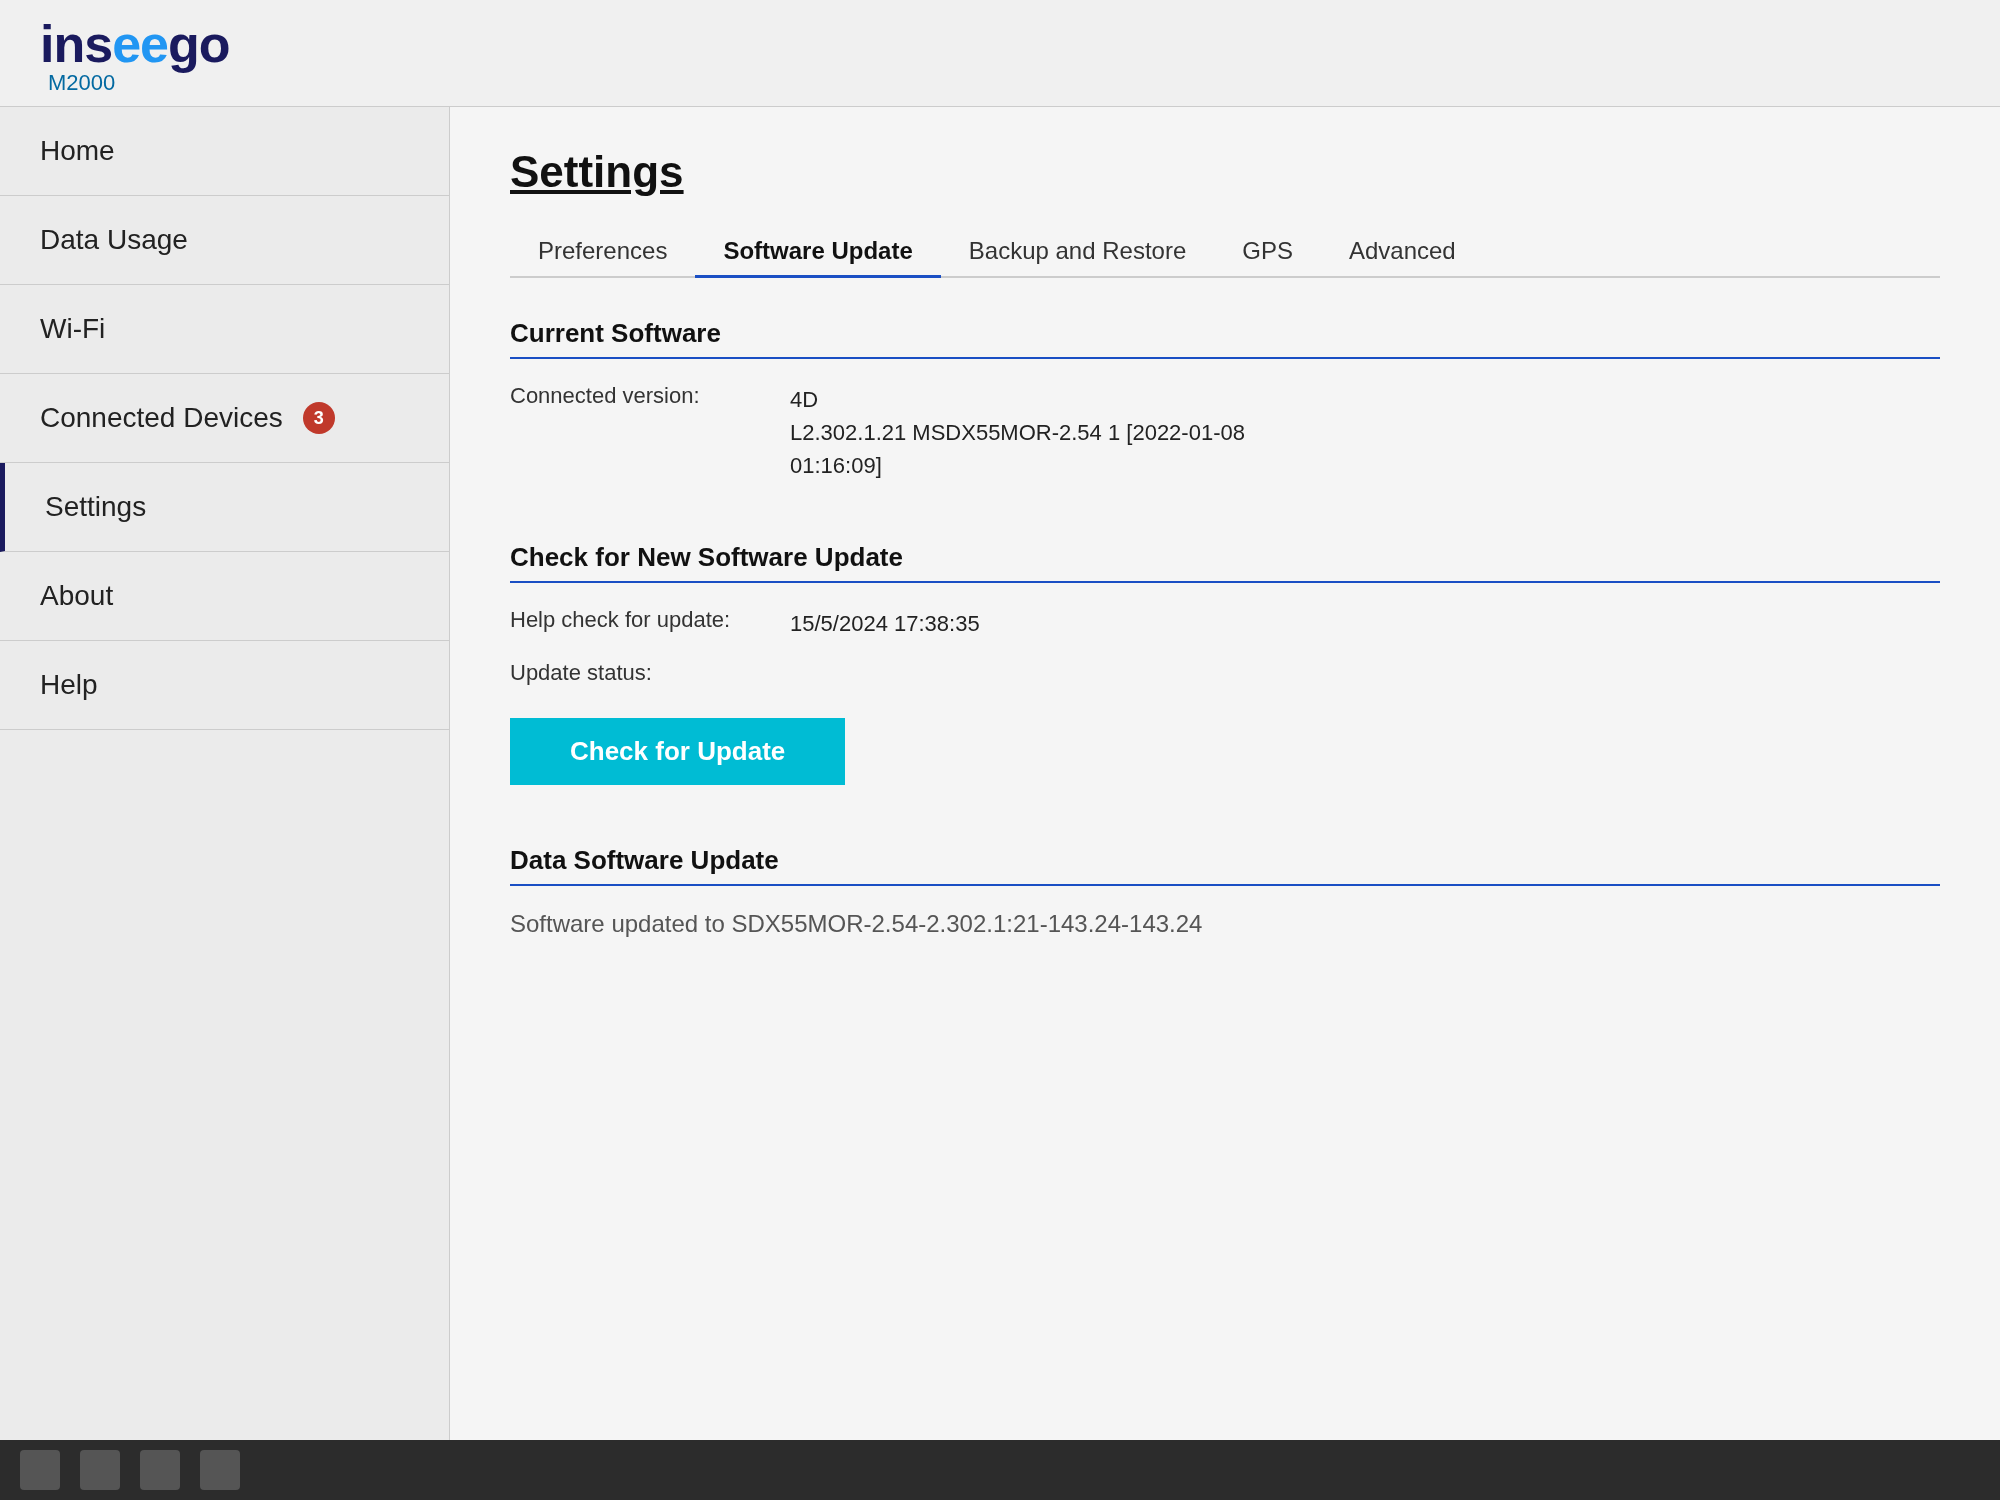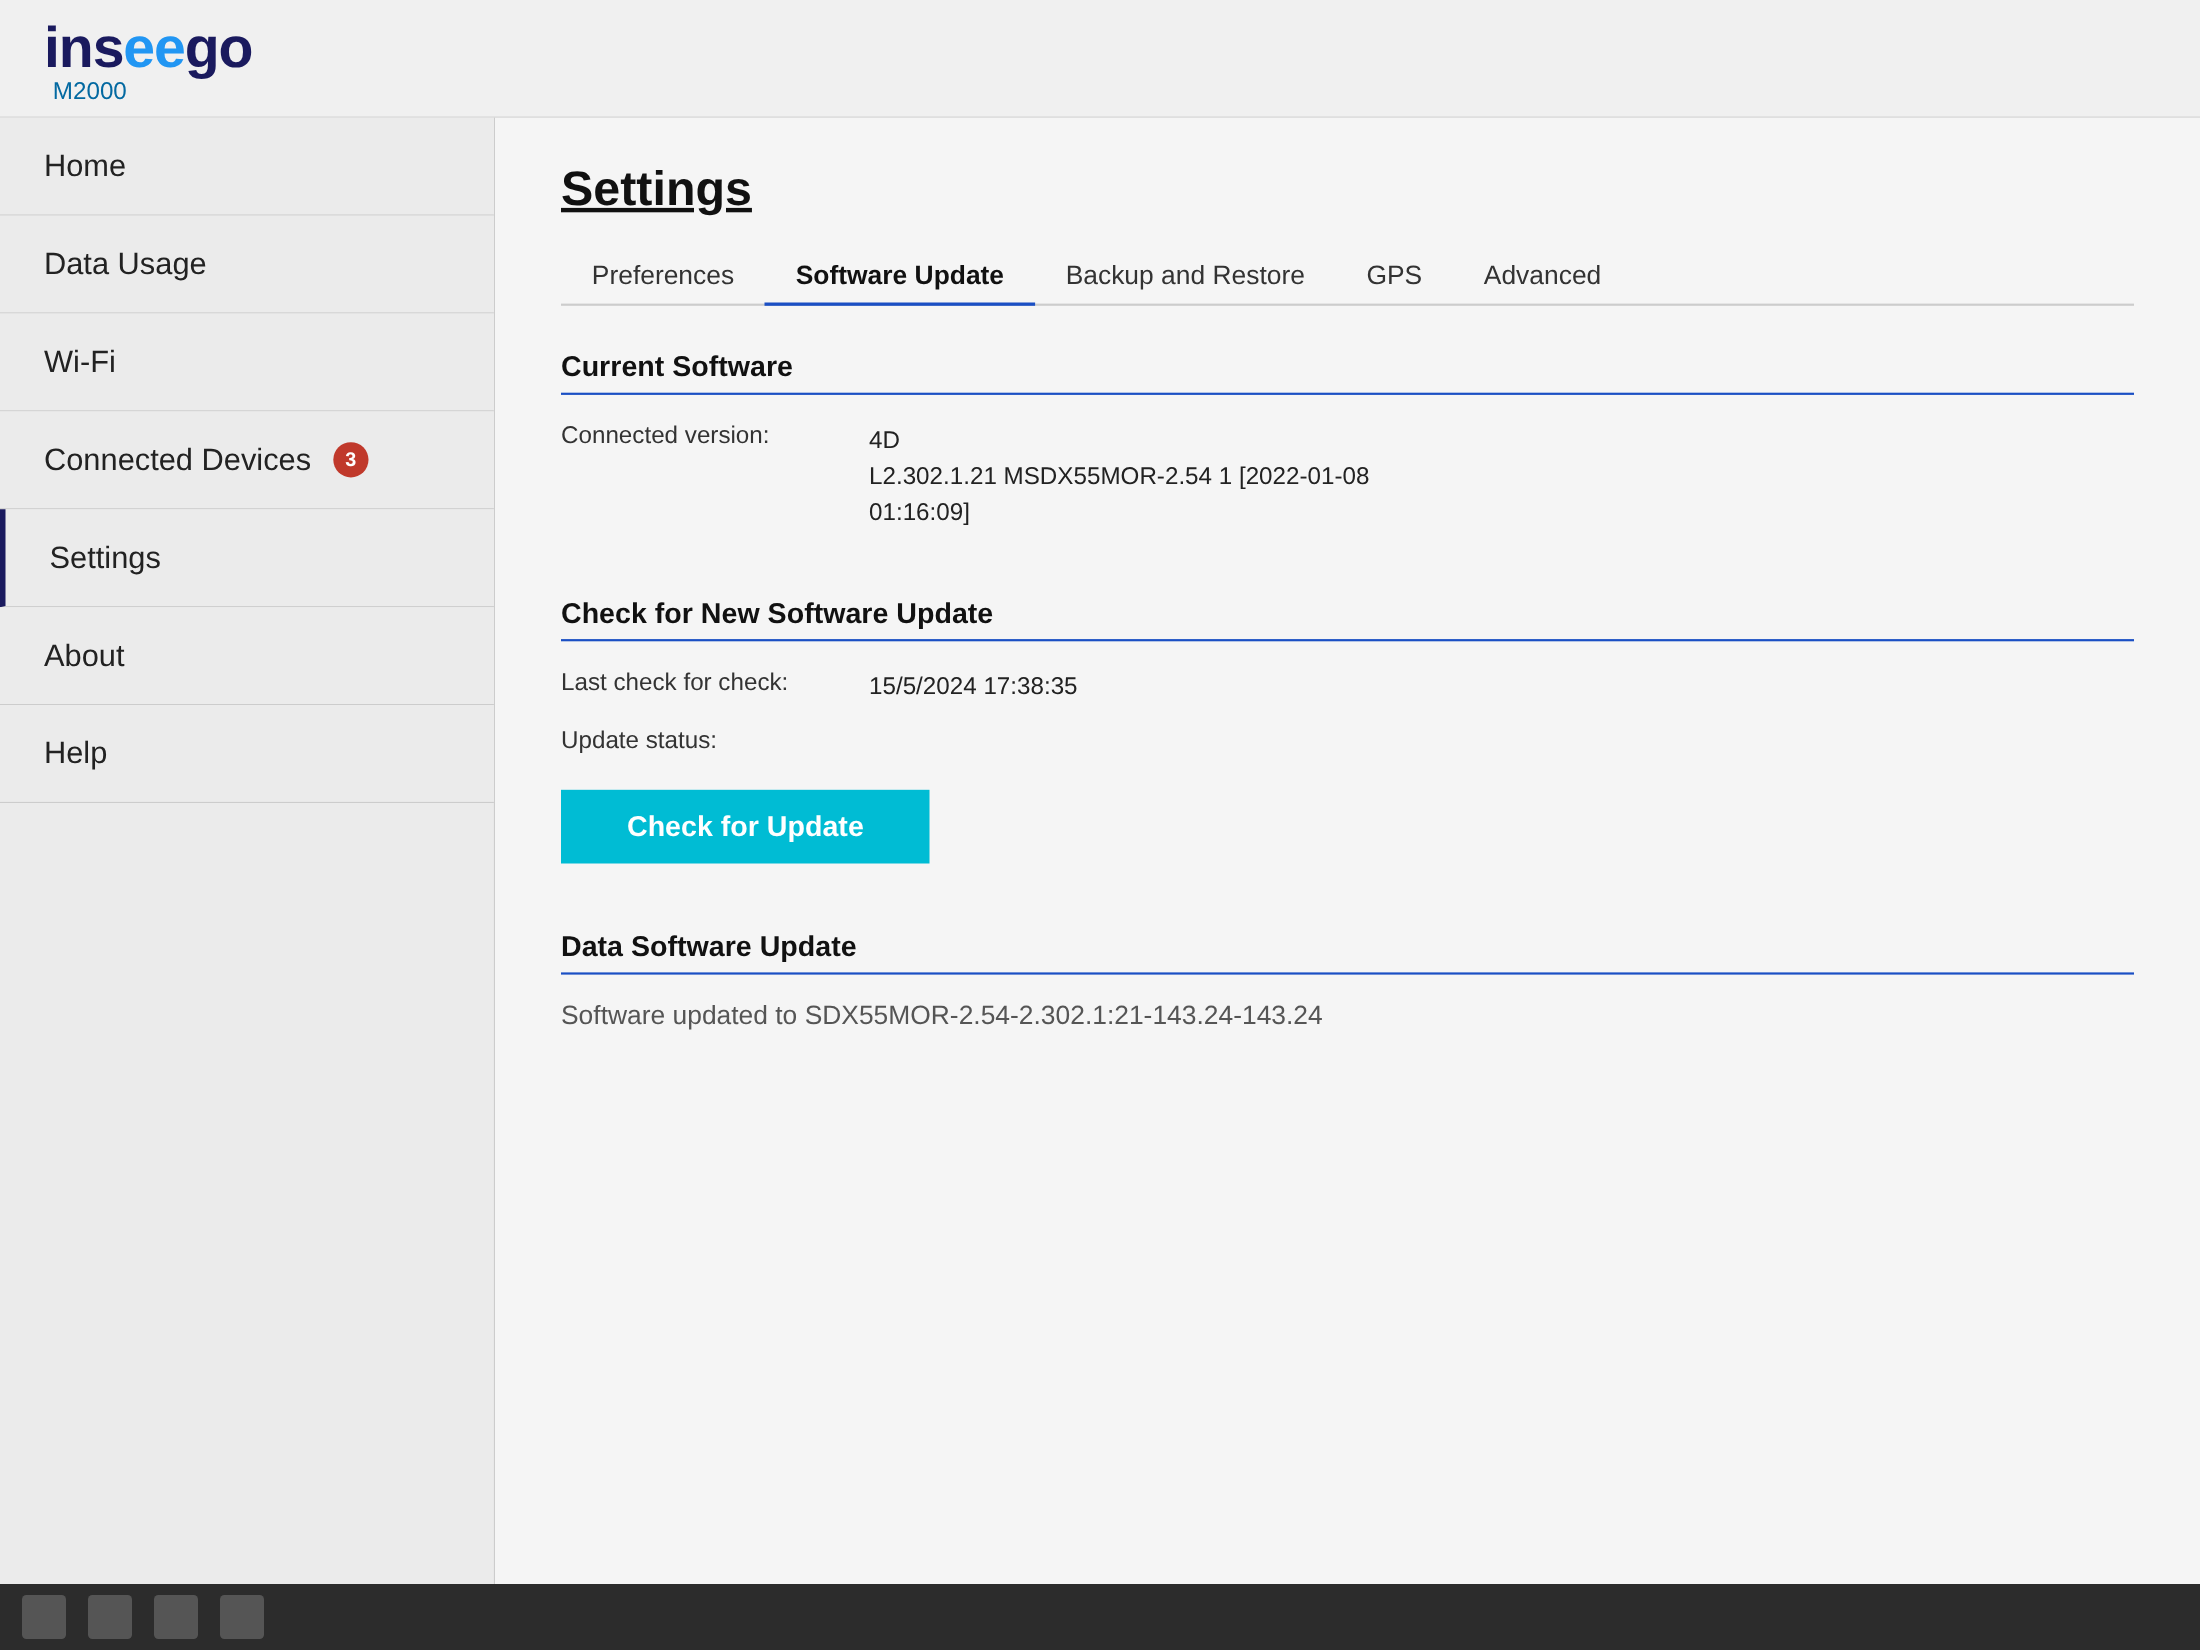--- a/index.html
+++ b/index.html
@@ -249,21 +249,21 @@
       </div>
     </div>
 
     <div class="section-gap"></div>
 
     
     <div class="section-title">Check for New Software Update</div>
     <hr class="section-divider">
 
     <div class="info-row">
-      <div class="info-label">Last check for check:</div>
+      <div class="info-label">Help check for update:</div>
       <div class="info-value">15/5/2024 17:38:35</div>
     </div>
 
     <div class="info-row">
       <div class="info-label">Update status:</div>
       <div class="info-value"></div>
     </div>
 
     <button class="check-btn">Check for Update</button>
 

